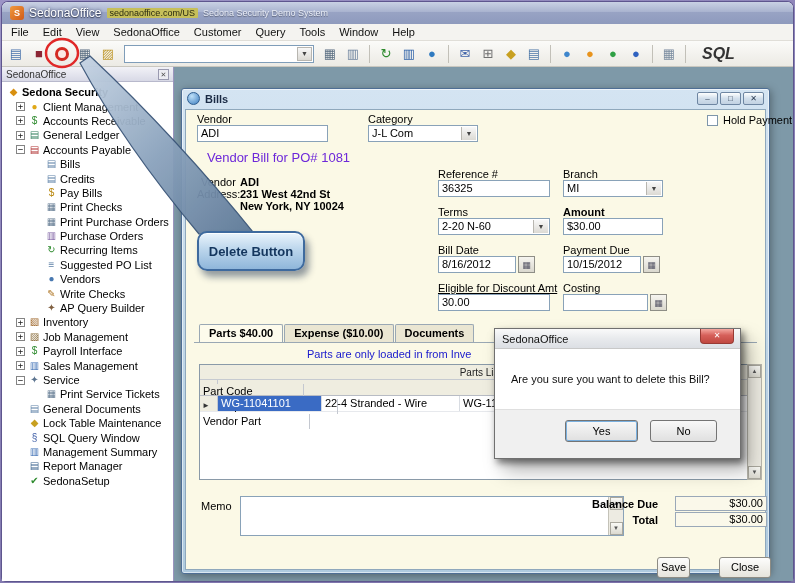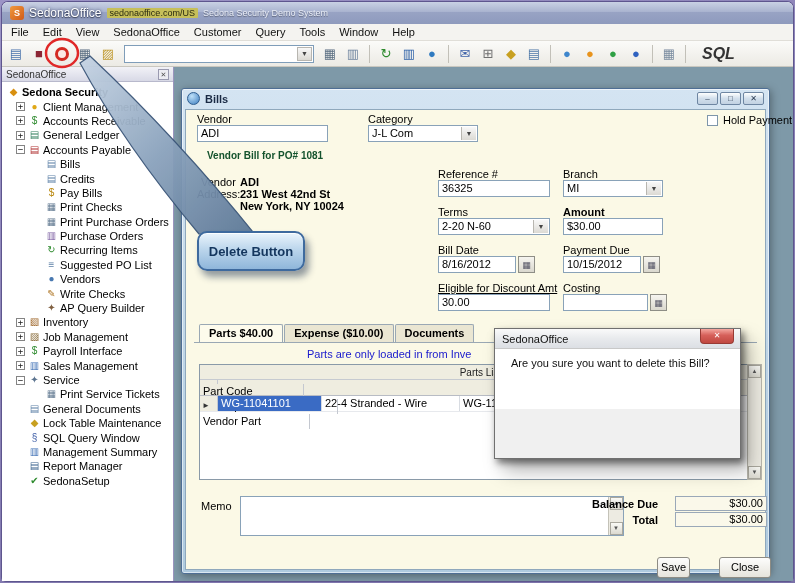--- a/index.html
+++ b/index.html
@@ -54,21 +54,21 @@
 .bills-title{font-size:11px;font-weight:bold;color:#1A2A44;flex:1;}
 .wbtns{display:flex;gap:2px;}
 .wbtn{width:21px;height:13px;border:1px solid #6E86A2;border-radius:2px;
   background:linear-gradient(#FEFFFF,#D2DFEC 50%,#C2D2E2);font-size:8px;line-height:11px;text-align:center;color:#2A3A50;}
 .bills-body{position:absolute;left:3px;right:3px;top:20px;bottom:3px;background:#FBF9E6;border:1px solid #8FA8BC;}
 .bills-body>*{position:absolute;}
 .lbl{font-size:11px;color:#000;white-space:nowrap;}
 .lbl.b{font-weight:bold;}
 .lbl.u{text-decoration:underline;}
 .lbl.tr{text-align:right;}
-.heading{font-size:10px;font-weight:bold;color:#14532d;white-space:nowrap;}
+.heading{font-size:13px;font-weight:normal;color:#6d28d9;white-space:nowrap;}
 .input{height:17px;background:#fff;border:1px solid #89A2B8;font-size:11px;padding:1px 3px;color:#000;}
 .input .iv{display:block;line-height:13px;white-space:nowrap;overflow:hidden;}
 .input.combo{padding-right:17px;}
 .combo-btn{position:absolute;right:1px;top:1px;bottom:1px;width:15px;background:linear-gradient(#F8F8F8,#DCDAD4);
   border-left:1px solid #B8B6B0;font-size:7px;color:#444;display:flex;align-items:center;justify-content:center;}
 .calbtn{width:17px;height:17px;border:1px solid #8E8E86;background:linear-gradient(#F6F5F0,#DAD8CE);
   display:flex;align-items:center;justify-content:center;font-size:9px;color:#556;}
 .checkbox{width:11px;height:11px;background:#fff;border:1px solid #7E96AA;}
 .tabs{display:flex;}
 .tab{padding:2px 9px 3px;font-size:11px;font-weight:bold;color:#000;background:#EAE6D2;
@@ -96,21 +96,21 @@
 .memo-text{position:absolute;left:3px;top:2px;font-size:11px;}
 .valbox{height:15px;background:#FAF8EA;border:1px solid #9AA8B8;font-size:11px;text-align:right;padding:0 3px;line-height:13px;}
 .btn{height:21px;background:linear-gradient(#FDFDFC,#E6E4DC);border:1px solid #8E8C84;border-radius:3px;
   font-size:11px;text-align:center;line-height:19px;color:#000;}
 .dialog{position:absolute;left:320px;top:261px;width:247px;height:131px;background:#F0F0F0;border:1px solid #707070;
   box-shadow:3px 4px 7px rgba(0,0,0,.5), 9px 12px 18px rgba(0,0,0,.28);z-index:40;display:flex;flex-direction:column;}
 .dlg-title{height:20px;flex:none;background:linear-gradient(#FAFAFA,#E8EAED 50%,#DCDFE4);border-bottom:1px solid #C8C8C8;
   display:flex;align-items:center;padding-left:7px;font-size:11px;color:#111;}
 .dlg-close{position:absolute;top:0;right:6px;width:34px;height:15px;border:1px solid #983A34;border-top:none;
   border-radius:0 0 4px 4px;background:linear-gradient(#F4A8A0,#D6605A 45%,#C04840);color:#fff;font-size:8px;text-align:center;line-height:13px;}
-.dlg-body{flex:none;height:60px;background:#fff;display:flex;align-items:flex-start;padding:8px 16px;}
+.dlg-body{flex:none;height:60px;background:#fff;display:flex;align-items:center;padding:8px 16px;}
 .dlg-msg{font-size:11px;color:#111;}
 .dlg-footer{flex:1;background:#F0F0F0;border-top:1px solid #DFDFDF;position:relative;}
 .dlg-btn{position:absolute;top:10px;height:22px;background:linear-gradient(#F8F8F8,#E0E0E0);border:1px solid #747474;
   border-radius:3px;font-size:11px;text-align:center;line-height:20px;}
 .dlg-btn.yes{left:70px;width:73px;box-shadow:inset 0 0 0 1px #7AB0DF;}
 .dlg-btn.no{left:155px;width:67px;}
 .annot{position:absolute;left:0;top:0;z-index:80;pointer-events:none;}
 .callout{position:absolute;left:197px;top:231px;width:108px;height:40px;z-index:85;border-radius:10px;
   border:2px solid #3E6A9E;background:linear-gradient(#EAF4FC,#BCD6EC 45%,#8FB6DA);
   box-shadow:4px 6px 7px rgba(20,40,70,.45), inset 0 1px 0 rgba(255,255,255,.85);
@@ -491,20 +491,24 @@
         </div>
 
         <div class="dialog">
           <div class="dlg-title">
             <span>SedonaOffice</span>
           </div>
           <span class="dlg-close"><span>✕</span></span>
           <div class="dlg-body">
             <div class="dlg-msg">Are you sure you want to delete this Bill?</div>
           </div>
+          <div class="dlg-footer">
+            <span class="dlg-btn yes">Yes</span>
+            <span class="dlg-btn no">No</span>
+          </div>
         </div>
 
       </div>
     </div>
   </div>
 
   <svg class="annot" width="795" height="583" viewBox="0 0 795 583">
     <defs>
       <linearGradient id="ag" x1="0" y1="0" x2="1" y2="1">
         <stop offset="0" stop-color="#C6D4E4"></stop>

